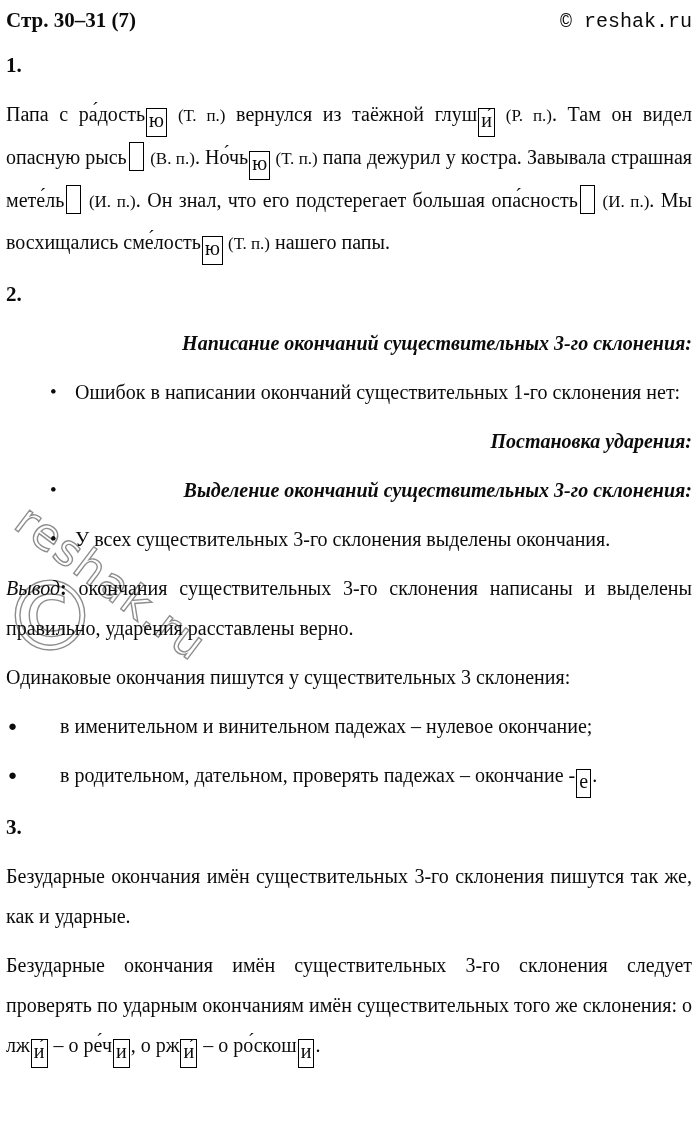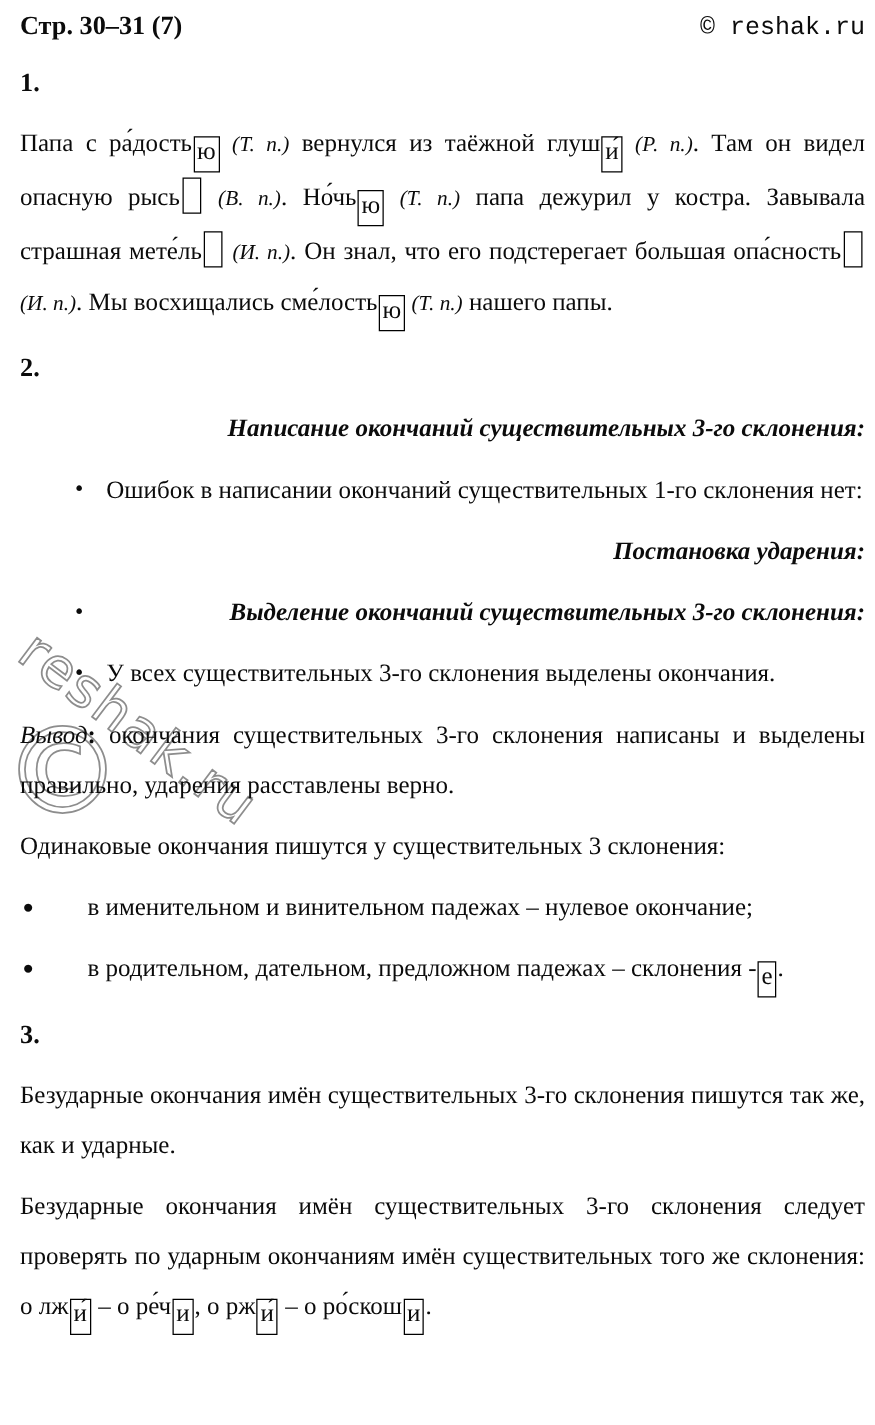--- a/index.html
+++ b/index.html
@@ -8,36 +8,36 @@
     background:#ffffff;color:#0b0b0b;
     font-family:"Liberation Serif","DejaVu Serif",serif;
     font-size:20px;
     overflow:hidden;position:relative;
   }
   .watermark{
     position:absolute;top:485px;left:0;z-index:0;opacity:.85;
   }
   .page{
     position:relative;z-index:1;
-    padding:5px 8px 0 16px;
+    padding:5px 8px 0 6px;
   }
   .header{
     display:flex;justify-content:space-between;align-items:baseline;
     line-height:30px;margin-bottom:8px;
   }
   .header .title{font-weight:bold;font-size:21px;}
   .header .copy{font-size:20px;font-family:Liberation Mono, monospace;}
   .block{line-height:40px;margin:0 0 9px 0;text-align:justify;}
   .sec-num{font-weight:bold;font-size:21px;text-align:left;}
   .heading{font-weight:bold;font-style:italic;text-align:right;}
   .bullet-indent{padding-left:69px;position:relative;}
   .bullet-indent > .marker{position:absolute;left:44px;top:0;font-size:19px;}
   .bullet-left{padding-left:54px;position:relative;}
   .bullet-left > .marker{position:absolute;left:2px;top:0;font-size:15px;}
-  .seg-case{font-style:italic;font-size:17px;}
+  .seg-case{font-size:17px;}
   .seg-bold{font-weight:bold;}
   .seg-bold-italic{font-weight:normal;font-style:italic;}
   .seg-boxed{
     display:inline-block;border:1.6px solid #000;
     line-height:23px;padding:0 2px 4px;
     vertical-align:-6px;margin:0 1px;
   }
   .zero-box{
     display:inline-block;width:13px;height:27px;
     border:1.6px solid #000;vertical-align:-7px;margin:0 2px;
@@ -68,18 +68,18 @@
       <div class="block sec-num">2.</div>
       <div class="block heading">Написание окончаний существительных 3-го склонения:</div>
       <div class="block bullet-indent"><span class="marker">•</span><span class="seg-text">Ошибок в написании окончаний существительных 1-го склонения нет:</span></div>
       <div class="block heading">Постановка ударения:</div>
       <div class="block bullet-indent"><span class="marker">•</span></div>
       <div class="block heading">Выделение окончаний существительных 3-го склонения:</div>
       <div class="block bullet-indent"><span class="marker">•</span><span class="seg-text">У всех существительных 3-го склонения выделены окончания.</span></div>
       <div class="block para"><span class="seg-bold-italic">Вывод</span><span class="seg-bold">:</span><span class="seg-text"> окончания существительных 3-го склонения написаны и выделены правильно, ударения расставлены верно.</span></div>
       <div class="block para"><span class="seg-text">Одинаковые окончания пишутся у существительных 3 склонения:</span></div>
       <div class="block bullet-left"><span class="marker">●</span><span class="seg-text">в именительном и винительном падежах – нулевое окончание;</span></div>
-      <div class="block bullet-left"><span class="marker">●</span><span class="seg-text">в родительном, дательном, предложном падежах – склонения -</span><span class="seg-boxed">е</span><span class="seg-text">.</span></div>
+      <div class="block bullet-left"><span class="marker">●</span><span class="seg-text">в родительном, дательном, проверять падежах – окончание -</span><span class="seg-boxed">е</span><span class="seg-text">.</span></div>
       <div class="block sec-num">3.</div>
       <div class="block para"><span class="seg-text">Безударные окончания имён существительных 3-го склонения пишутся так же, как и ударные.</span></div>
       <div class="block para"><span class="seg-text">Безударные окончания имён существительных 3-го склонения следует проверять по ударным окончаниям имён существительных того же склонения: о лж</span><span class="seg-boxed">и́</span><span class="seg-text"> – о ре́ч</span><span class="seg-boxed">и</span><span class="seg-text">, о рж</span><span class="seg-boxed">и́</span><span class="seg-text"> – о ро́скош</span><span class="seg-boxed">и</span><span class="seg-text">.</span></div>
     </div>
 </div>
 
 </body></html>

